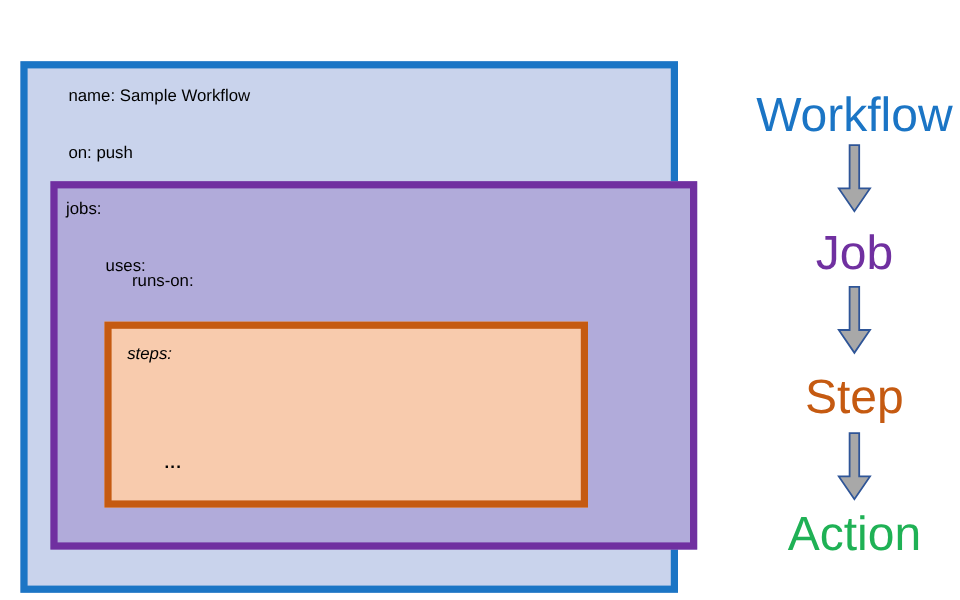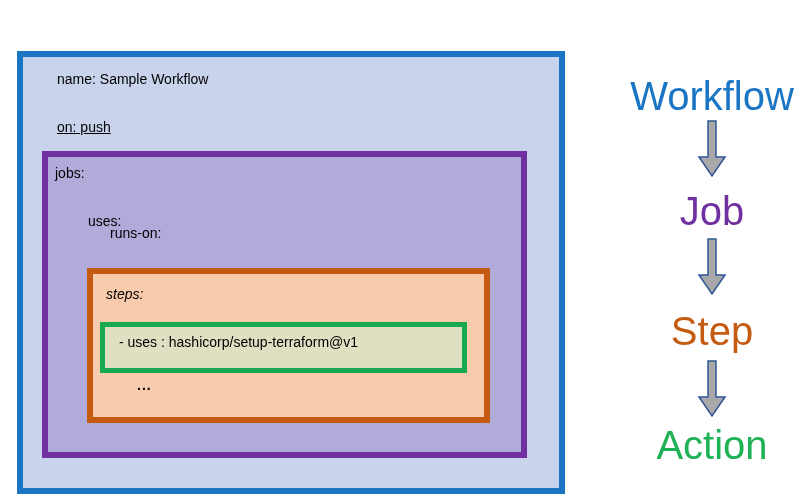--- a/index.html
+++ b/index.html
@@ -6,31 +6,31 @@
   body {
     width: 800px; height: 500px;
     background: #ffffff;
     font-family: "Liberation Sans", sans-serif;
     overflow: hidden;
   }
   .canvas { position: relative; width: 800px; height: 500px; background: #ffffff; }
 
   .box { position: absolute; box-sizing: border-box; border-style: solid; }
   #workflow-box { left: 17px;  top: 51px;  width: 548px; height: 443px; border-width: 6px; }
-  #job-box      { left: 19px;  top: 94px;  width: 485px; height: 307px; border-width: 6px; }
+  #job-box      { left: 19px;  top: 94px;  width: 539px; height: 307px; border-width: 6px; }
   #step-box     { left: 39px;  top: 111px; width: 403px; height: 155px; border-width: 6px; }
   #action-box   { left: 7px;   top: 48px;  width: 367px; height: 51px;  border-width: 5px; }
 
   .lbl {
     position: absolute;
     font-size: 14px; line-height: 1.15;
     color: #000000; white-space: nowrap;
   }
   .name-line   { left: 34px; top: 14px; }
-  .on-line     { left: 34px; top: 62px; text-decoration: underline; }
+  .on-line     { left: 34px; top: 62px; }
   .jobs-line   { left: 7px;  top: 8px; }
   .build-line  { left: 40px; top: 56px; }
   .runson-line { left: 62px; top: 68px; }
   .steps-line  { left: 13px; top: 12px; font-style: italic; }
   .uses-line   { left: 14px; top: 7px; }
   .ellipsis-line { left: 44px; top: 103px; letter-spacing: 1px; font-weight: bold; }
 
   .legend-label {
     position: absolute; left: 612px; width: 200px;
     text-align: center; font-size: 40px; line-height: 1.1;
@@ -57,23 +57,20 @@
     <div class="lbl on-line">on: push</div>
 
     <div class="box" id="job-box" style="border-color: rgb(112, 48, 160); background-color: rgb(177, 171, 218);">
       <div class="lbl jobs-line">jobs:</div>
       <div class="lbl build-line">uses:</div>
       <div class="lbl runson-line">runs-on:</div>
 
       <div class="box" id="step-box" style="border-color: rgb(197, 90, 17); background-color: rgb(248, 203, 173);">
         <div class="lbl steps-line">steps:</div>
 
-        <div class="box" id="action-box" style="border-color: rgb(23, 169, 79); background-color: rgb(223, 224, 194);">
-          <div class="lbl uses-line">- uses : hashicorp/setup-terraform@v1</div>
-        </div>
 
         <div class="lbl ellipsis-line">...</div>
       </div>
     </div>
   </div>
 
   <div class="legend-label" id="legend-workflow" style="color: rgb(27, 117, 197);">Workflow</div>
 
   <svg class="arrow" id="arrow-1" viewBox="0 0 30 58" aria-hidden="true">
     <polygon points="11,1 19,1 19,37 28,37 15,56 2,37 11,37" style="fill: rgb(168, 168, 168); stroke: rgb(47, 85, 151);"></polygon>

